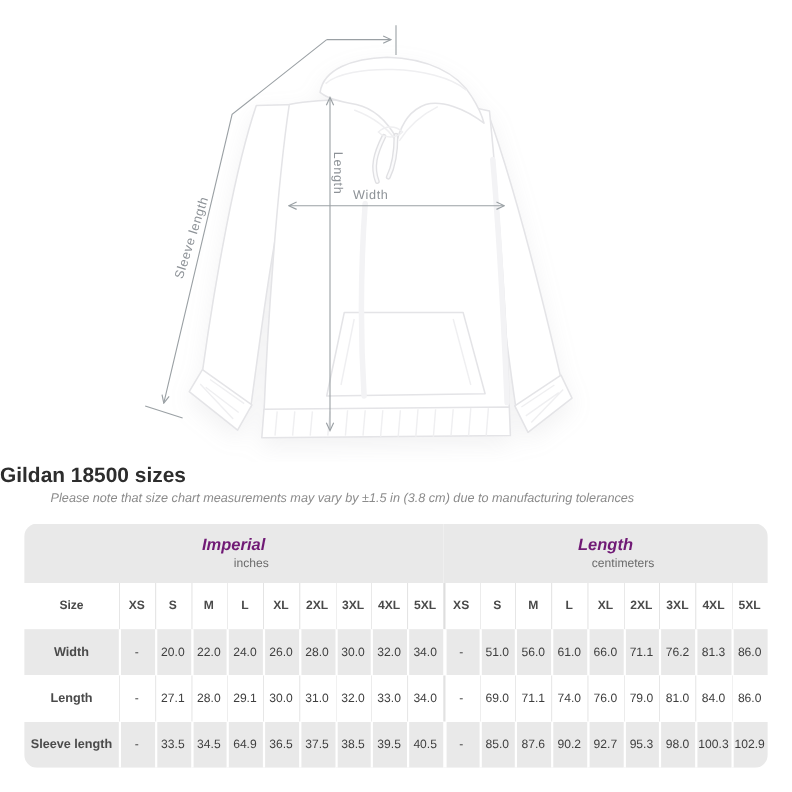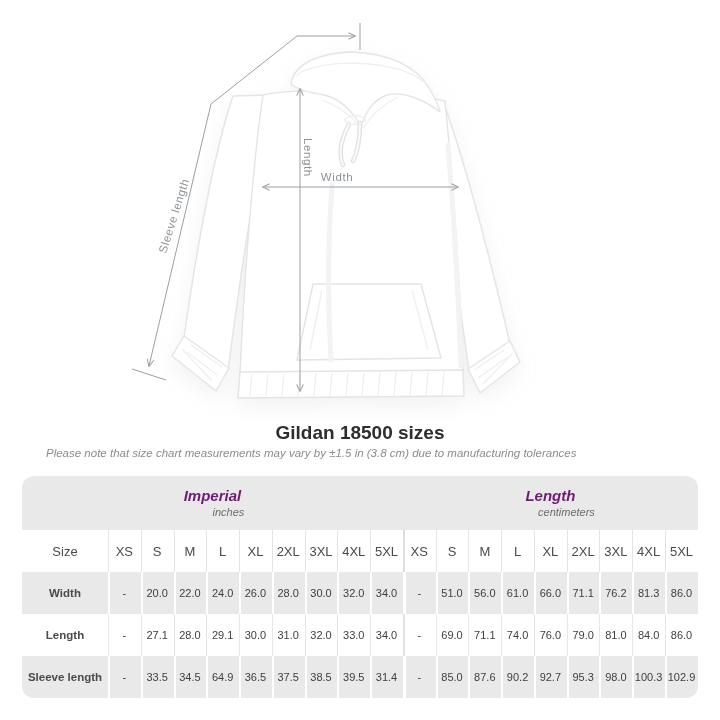--- a/index.html
+++ b/index.html
@@ -11,38 +11,38 @@
   .garment{filter:drop-shadow(0 8px 10px rgba(130,130,140,.10));}
   .garment path{fill:#ffffff;stroke:#e4e4e7;stroke-width:1.4;stroke-linejoin:round;}
   .detail{fill:none;stroke:#efeff1;stroke-width:1.3;}
   .fold{fill:none;stroke:#f3f3f5;stroke-width:5;stroke-linecap:round;}
   .cord{fill:none;stroke:#e0e0e3;stroke-width:4.5;stroke-linecap:round;}
   .cord-core{fill:none;stroke:#fbfbfc;stroke-width:2;stroke-linecap:round;}
   .dim{fill:none;stroke:#9aa0a4;stroke-width:1;}
   .dim-label{fill:#8d9297;font-size:11.5px;letter-spacing:.6px;}
 
   
-  .title{position:absolute;top:422px;left:0;width:720px;text-align:center;
+  .title{position:absolute;top:422px;left:0;width:720px;
          font-size:19px;font-weight:700;color:#2d2d2d;}
   .note{position:absolute;top:447px;left:0;width:720px;text-align:left;
         font-style:italic;font-size:11.5px;color:#8b8b8b;padding-left:46px;}
 
   
   .chart{position:absolute;top:476px;left:22px;width:676px;height:222px;
          border-radius:12px;overflow:hidden;background:#fff;}
   table{width:676px;height:222px;border-collapse:collapse;table-layout:fixed;}
   col.c-label{width:86px;}
   th,td{padding:0;text-align:center;vertical-align:middle;white-space:nowrap;
         font-size:11px;color:#3e3e3e;font-weight:400;overflow:hidden;}
   .band-row{height:54px;}
   .band-row th{background:#e9e9e9;}
   .unit-name{font-style:italic;font-weight:700;font-size:15px;color:#701a75;line-height:1.25;}
-  .unit-sub{font-style:italic;font-size:11px;color:#6b6b6b;line-height:1.2;margin-left:32px;}
+  .unit-sub{font-size:11px;color:#6b6b6b;line-height:1.2;margin-left:32px;}
   .size-row{height:42px;background:#fff;}
-  .size-row th{font-weight:400;font-size:13px;color:#4a4a4a;}
+  .size-row th{font-weight:700;font-size:11px;color:#4a4a4a;}
   .size-row th + th{box-shadow:inset 1px 0 0 #e4e4e4;}
   .size-row th.metric-start{box-shadow:inset 2px 0 0 #dedede;}
   tbody tr{height:42px;}
   tbody tr.dark{background:#e9e9e9;}
   tbody tr.light{background:#ffffff;}
   tbody th.lbl{font-weight:700;font-size:11.5px;color:#4a4a4a;}
   tbody tr.dark td{box-shadow:inset 2px 0 0 #fff;}
   tbody tr.dark td.metric-start{box-shadow:inset 3px 0 0 #fff;}
   tbody tr.light td{box-shadow:inset 1px 0 0 #e7e7e7;}
   tbody tr.light td.metric-start{box-shadow:inset 2px 0 0 #e2e2e2;}
@@ -205,21 +205,21 @@
           <tr class="dark">
             <th class="lbl">Sleeve length</th>
             <td>-</td>
             <td>33.5</td>
             <td>34.5</td>
             <td>64.9</td>
             <td>36.5</td>
             <td>37.5</td>
             <td>38.5</td>
             <td>39.5</td>
-            <td>31.4</td>
+            <td>40.5</td>
             <td class="metric-start">-</td>
             <td>85.0</td>
             <td>87.6</td>
             <td>90.2</td>
             <td>92.7</td>
             <td>95.3</td>
             <td>98.0</td>
             <td>100.3</td>
             <td>102.9</td>
           </tr>

